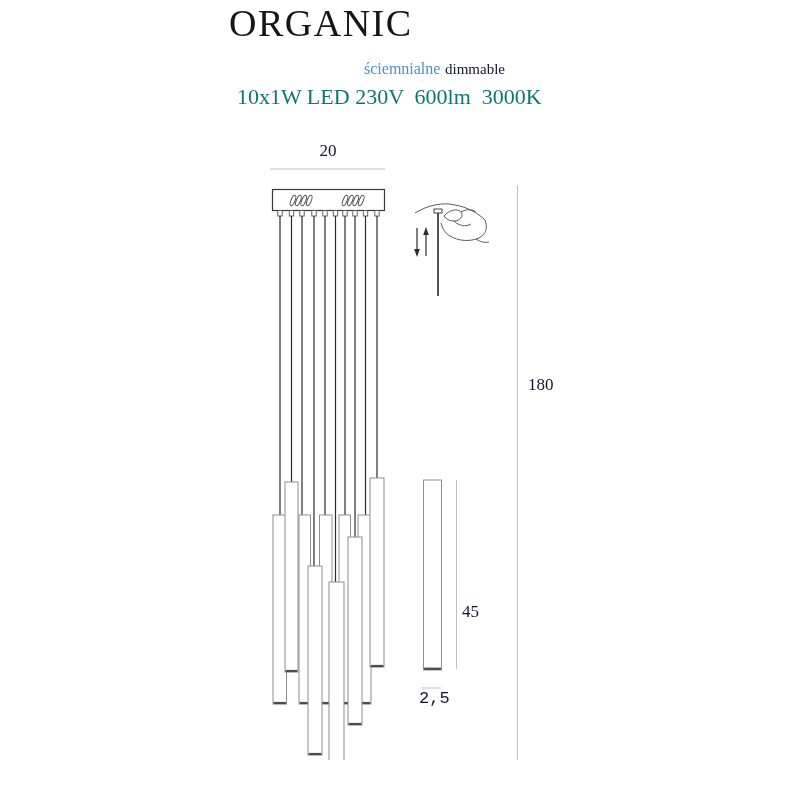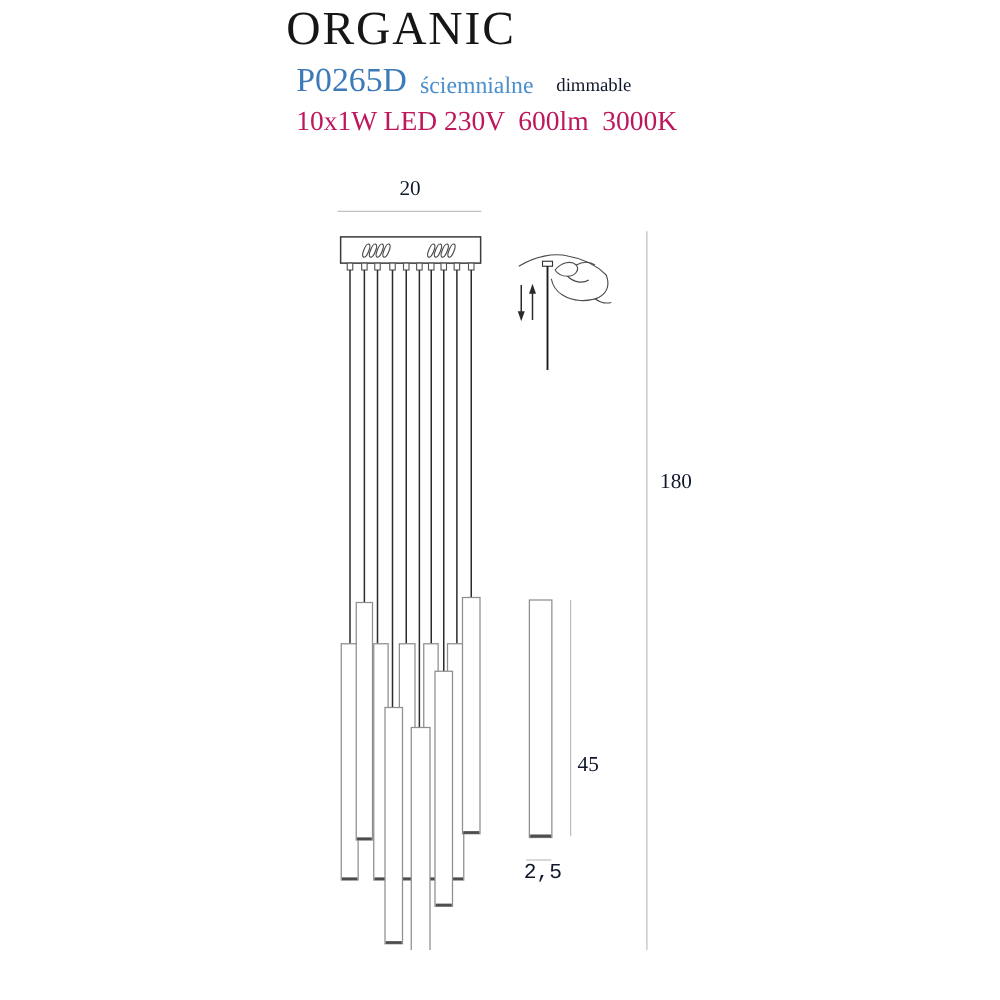--- a/index.html
+++ b/index.html
@@ -17,53 +17,52 @@
     letter-spacing:1.5px;
     color:#161616;
     font-weight:normal;margin:0;
   }
   .model-code{
     left:237px;top:49px;
     font-size:27px;line-height:30px;
     color:#3d7ab8;
   }
   .dimmable-pl{
-    left:336px;top:60px;
-    font-size:19px;line-height:18px;
+    left:364px;top:60px;
+    font-size:16px;line-height:18px;
     color:#4b90cb;
   }
   .dimmable-en{
     left:445px;top:60px;
     font-size:15px;line-height:18px;
     color:#0f172a;
   }
   .spec-line{
     left:237px;top:84px;
     font-size:22px;line-height:26px;
-    color:#be185d;
+    color:#0f766e;
     white-space:pre;
   }
   .dim-label{
     font-size:17px;line-height:19px;
     color:#0f172a;
     white-space:pre;
   }
   .dim-20{left:317px;top:141px;width:22px;text-align:center;}
   .dim-180{left:528px;top:375px;}
   .dim-45{left:462px;top:602px;}
   .dim-25{left:419px;top:689px;font-family:Liberation Mono, monospace;}
   svg{position:absolute;left:0;top:0;}
 </style>
 </head>
 <body>
 
 <div class="sheet">
 
   <h1 class="abs product-name">ORGANIC</h1>
-  <div class="abs model-code">P0265D</div>
   <div class="abs dimmable-pl">ściemnialne</div>
   <div class="abs dimmable-en">dimmable</div>
   <div class="abs spec-line">10x1W LED 230V  600lm  3000K</div>
 
   <svg width="800" height="800" viewBox="0 0 800 800">
 
     <g>
       <line x1="270" y1="169" x2="385" y2="169" stroke="#c0c0c0" stroke-width="1"></line>
     </g>
 

